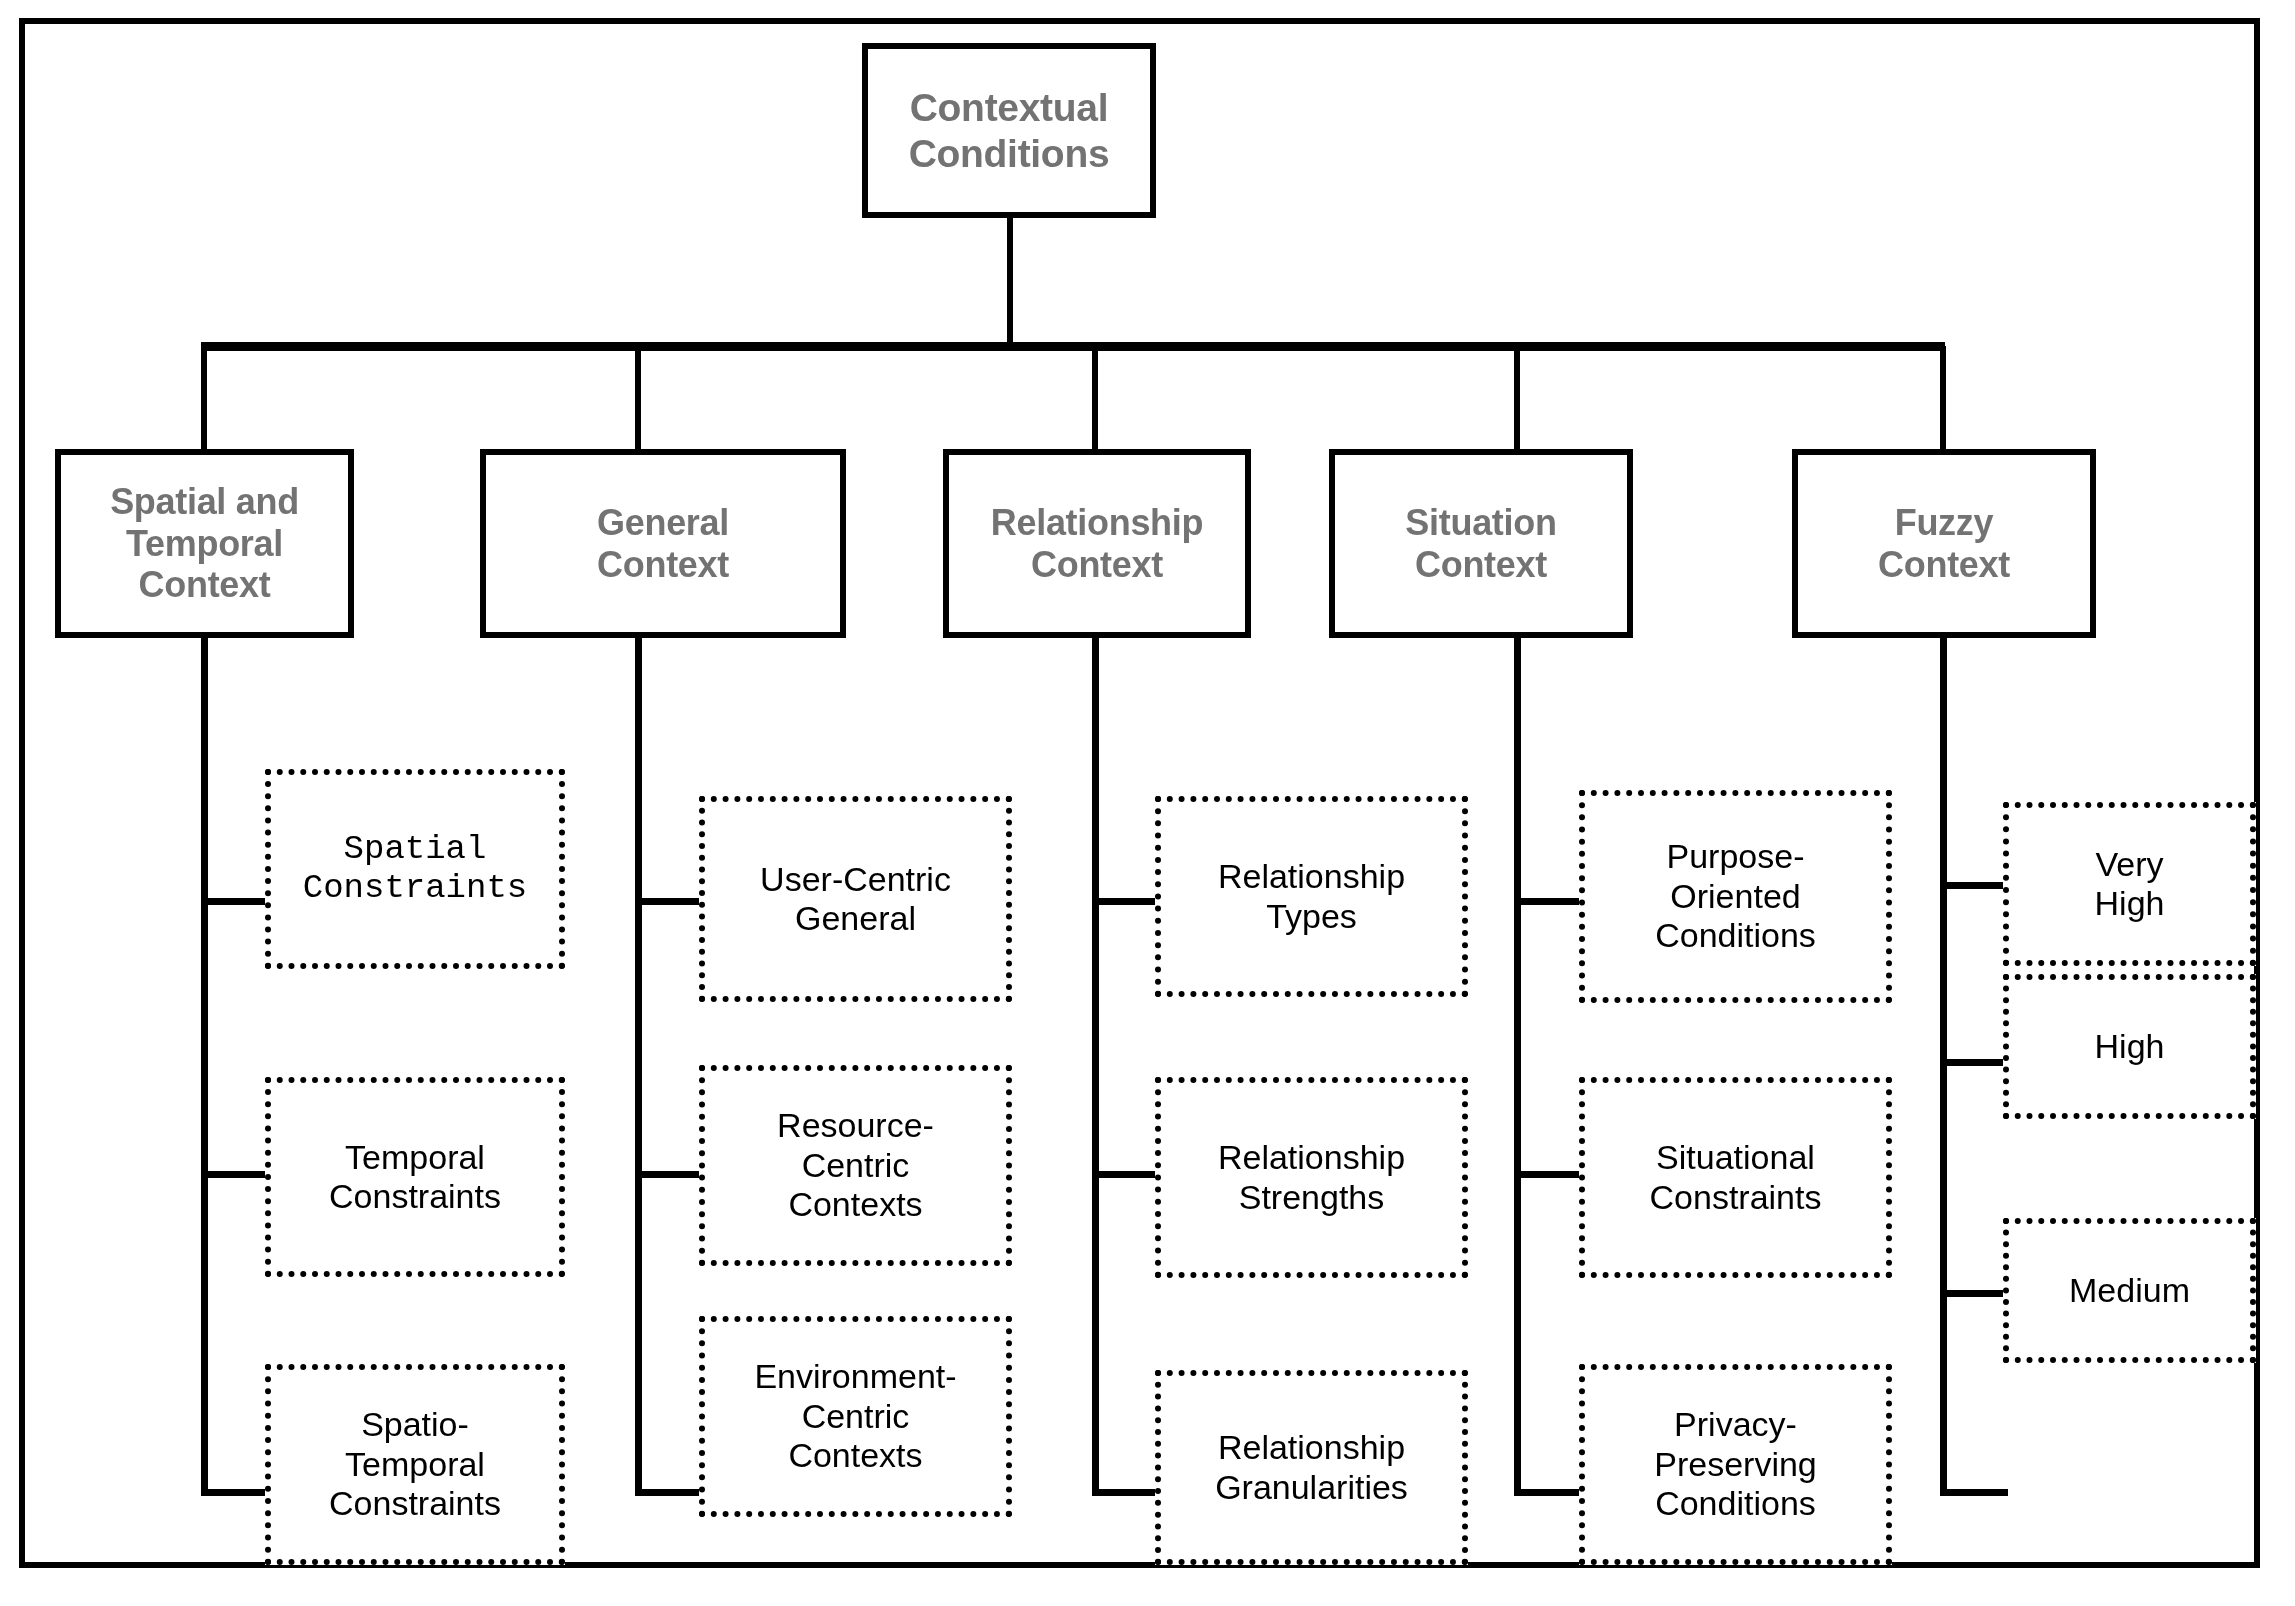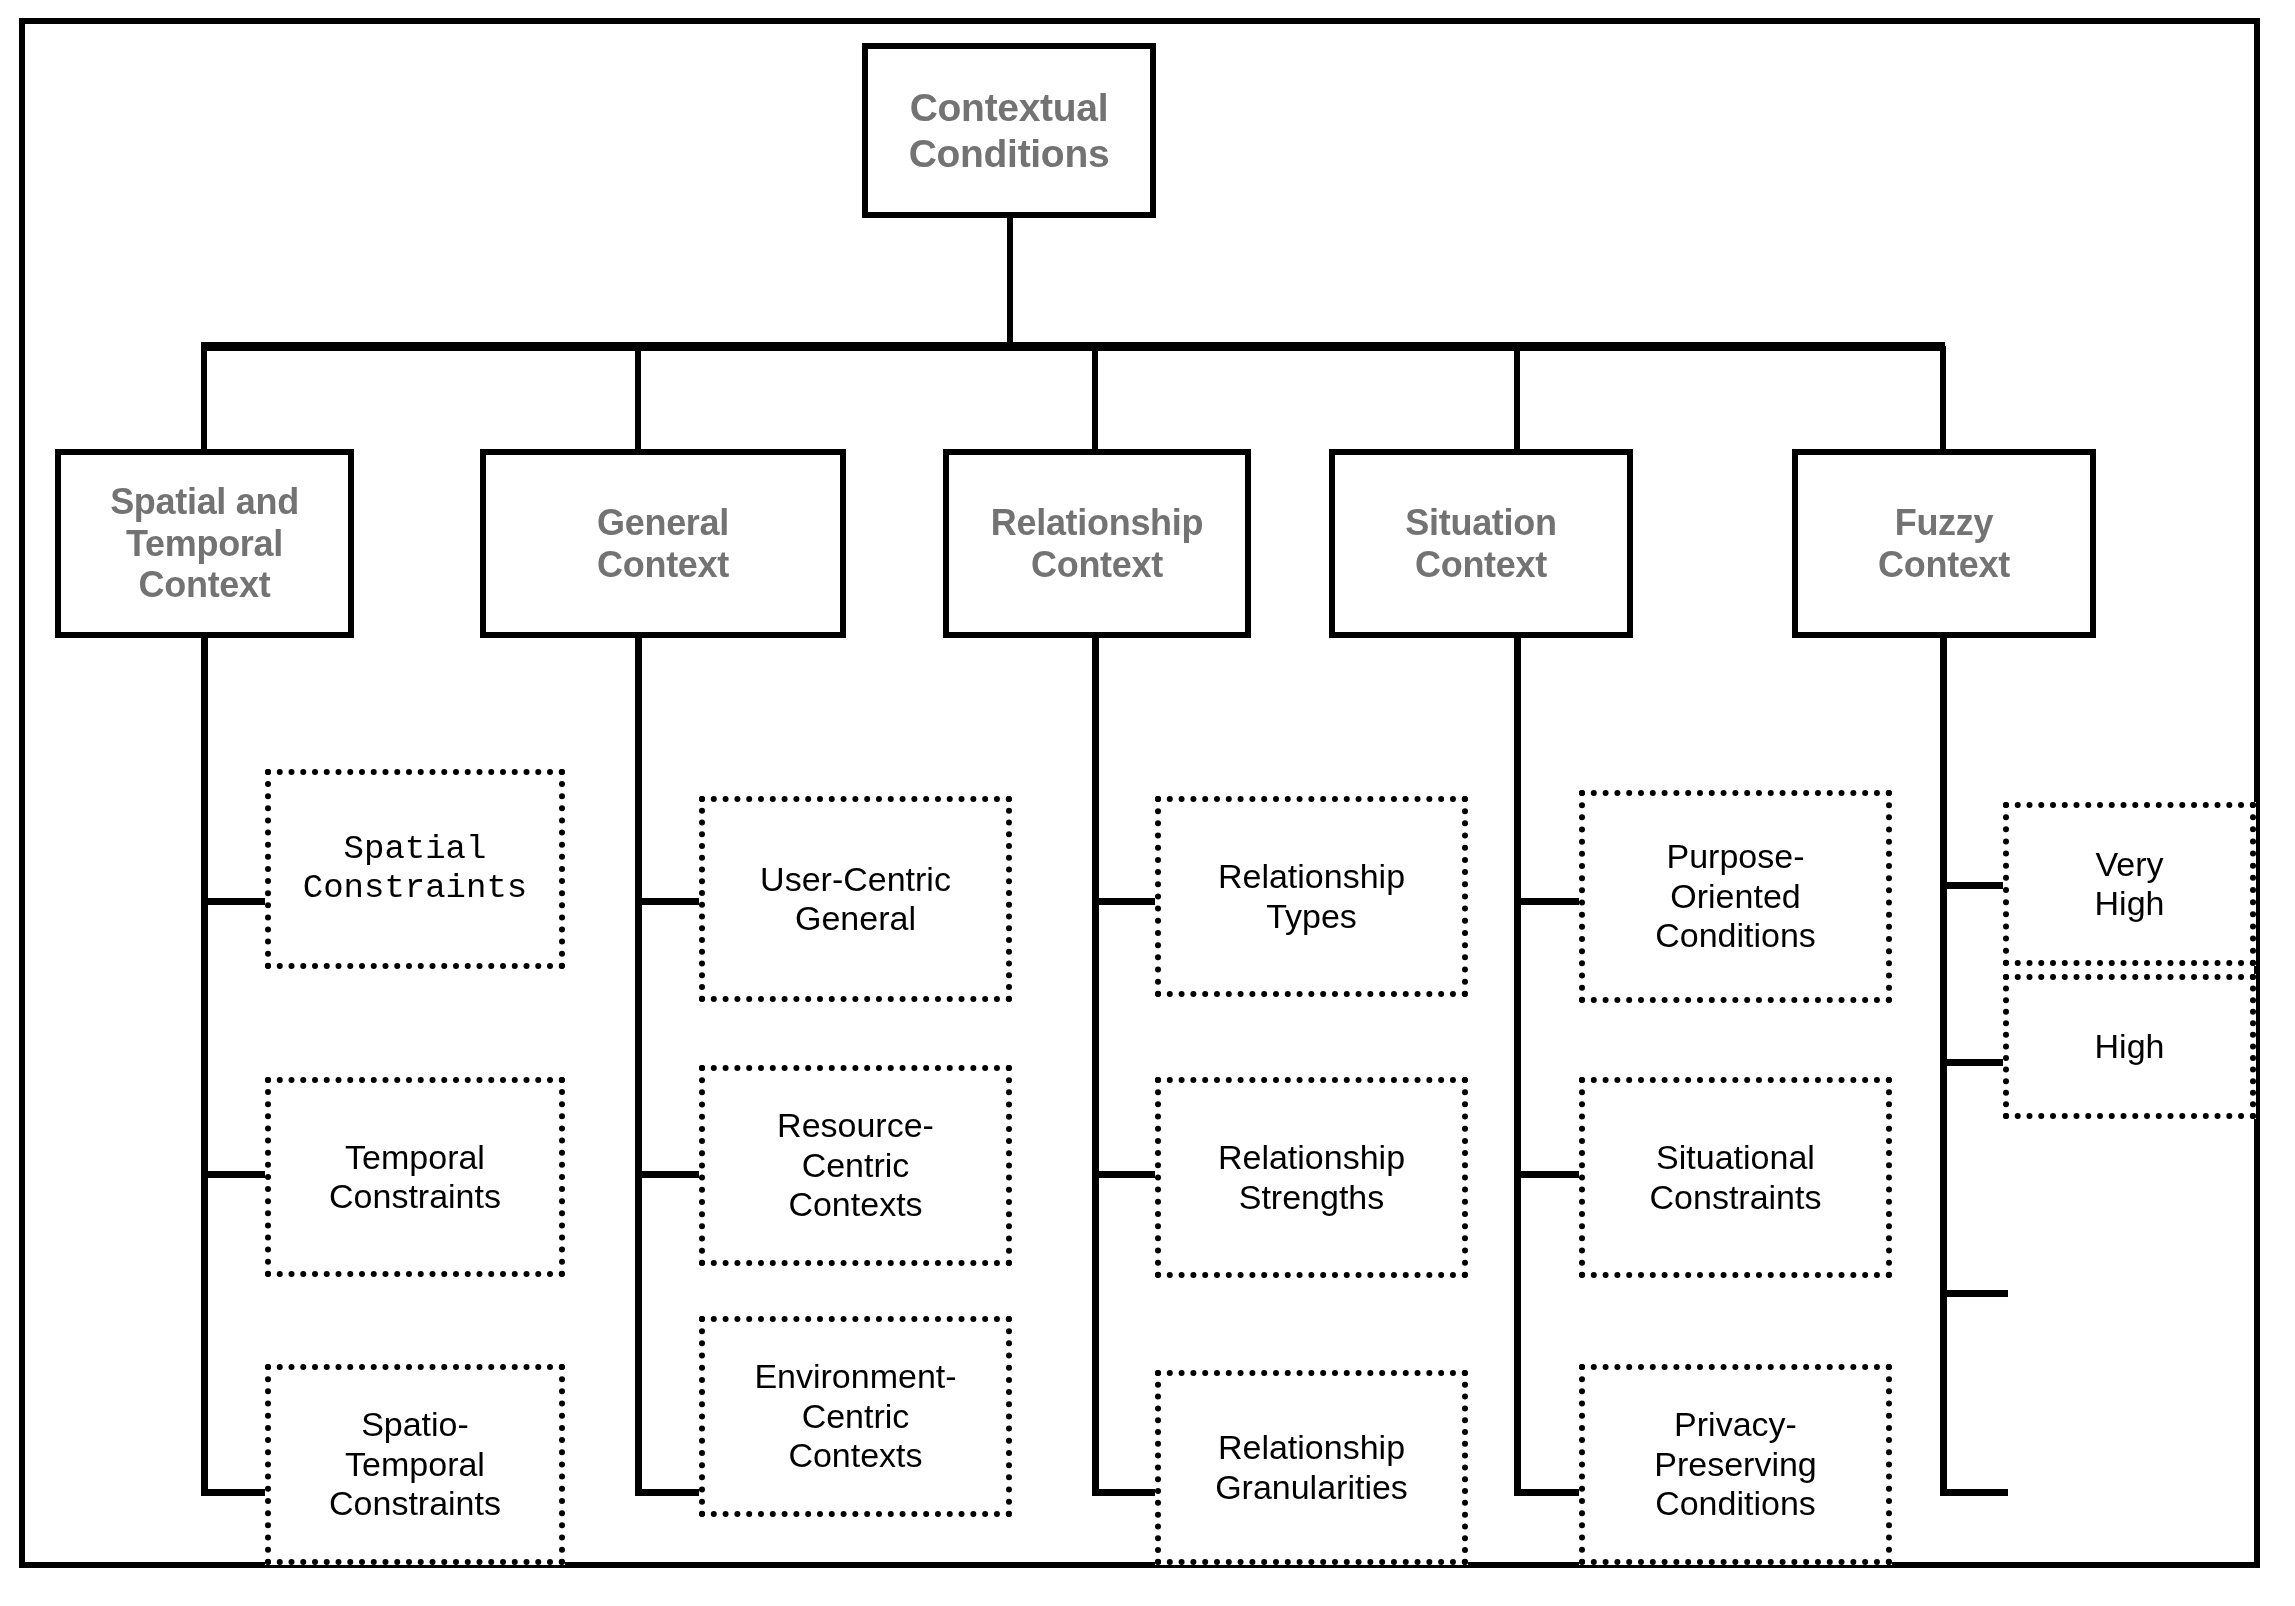--- a/index.html
+++ b/index.html
@@ -151,14 +151,15 @@
 
   <div class="vline" style="left:1940px; top:638px; width:6.9px; height:858px;"></div>
   <div class="hline" style="left:1940px; top:882px; width:68px; height:6.9px;"></div>
   <div class="hline" style="left:1940px; top:1059px; width:68px; height:6.9px;"></div>
   <div class="hline" style="left:1940px; top:1290px; width:68px; height:6.9px;"></div>
   <div class="hline" style="left:1940px; top:1489px; width:68px; height:6.9px;"></div>
 
   <div class="leaf" style="left:2003px; top:802px; width:253px; height:164px;">Very
 High</div>
   <div class="leaf" style="left:2003px; top:974px; width:253px; height:145px;">High</div>
+  <div class="leaf" style="left:2003px; top:1218px; width:253px; height:145px;">Medium</div>
 </div>
 
 
 </body></html>

